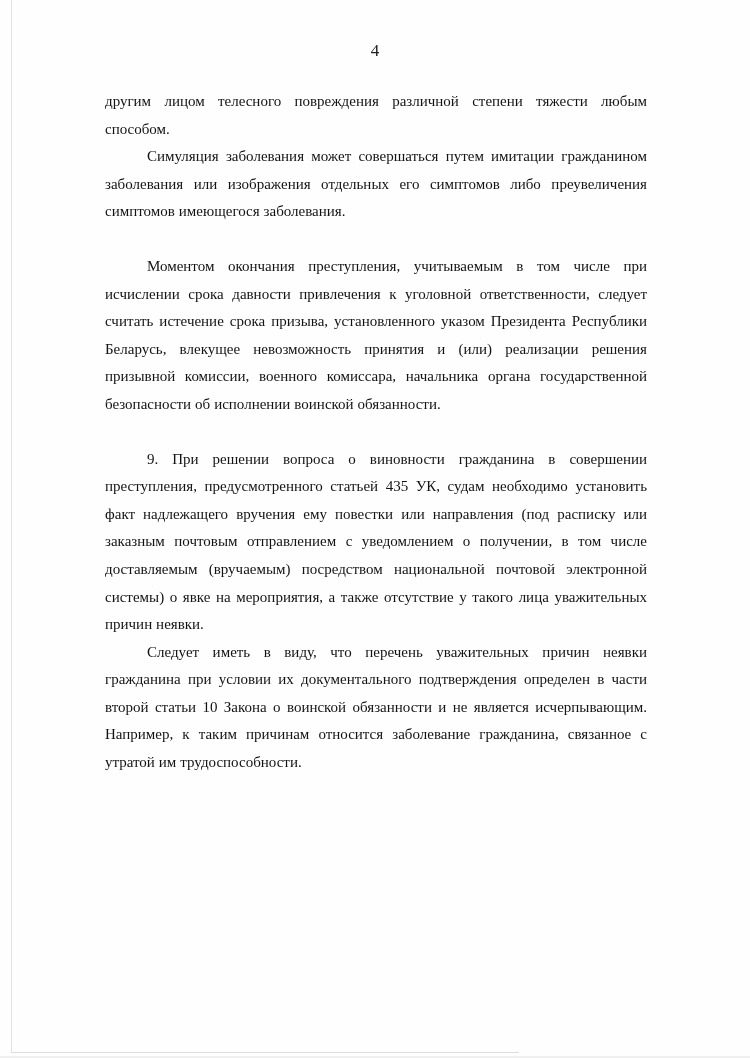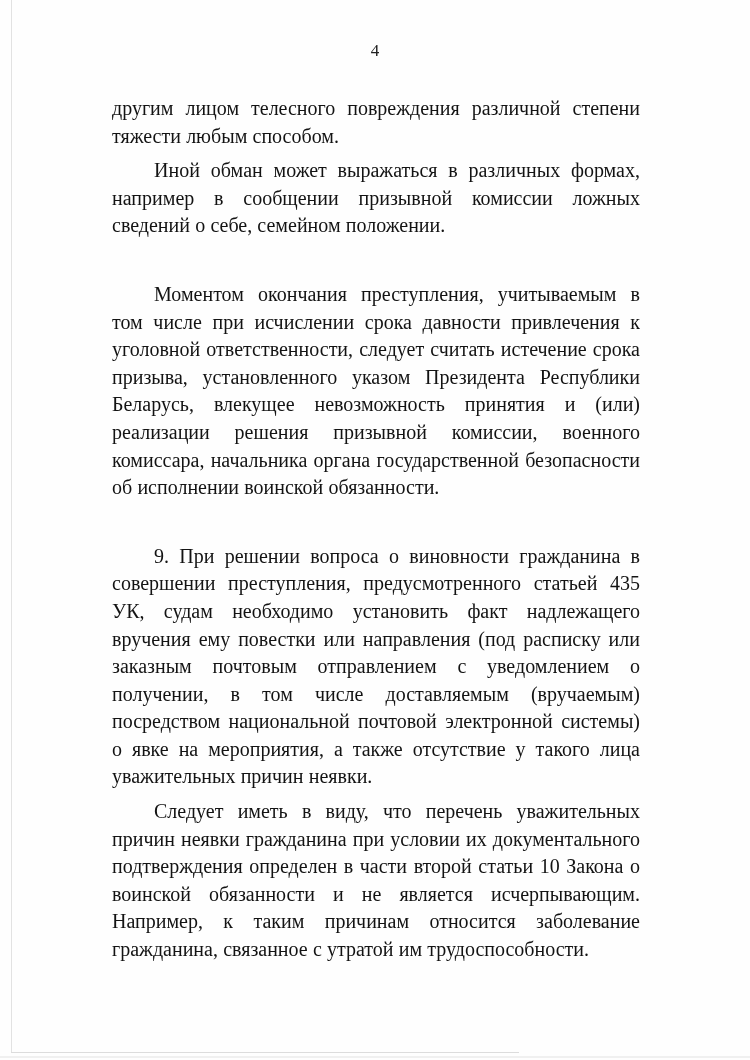--- a/index.html
+++ b/index.html
@@ -67,22 +67,22 @@
   }
 
   .content {
     position: absolute;
     left: 105px;
     top: 88px;
     width: 542px;
   }
 
   p.para {
-    margin: 7px;
-    font-size: 20px;
+    margin: 0;
+    font-size: 15px;
     line-height: 27.6px;
     text-align: justify;
     text-indent: 42px;
     color: #131313;
     text-justify: inter-word;
     word-spacing: 0.2px;
     hyphens: none;
   }
   p.para.no-indent {
     text-indent: 0;
@@ -100,23 +100,23 @@
   <div class="scan-edge-left"></div>
   <div class="scan-edge-bottom"></div>
   <div class="scan-edge-bottom2"></div>
 
   <div class="page-number">4</div>
 
   <div class="content">
 
     <p class="para no-indent last-line-left">другим лицом телесного повреждения различной степени тяжести любым способом.</p>
 
+    <p class="para last-line-left">Симуляция заболевания может совершаться путем имитации гражданином заболевания или изображения отдельных его симптомов либо преувеличения симптомов имеющегося заболевания.</p>
 
 
-    <p class="para last-line-left">Иной обман может выражаться в различных формах, например в сообщении призывной комиссии ложных сведений о себе, семейном положении.</p>
 
     <div class="block-gap-md"></div>
 
 
     <p class="para last-line-left">Моментом окончания преступления, учитываемым в том числе при исчислении срока давности привлечения к уголовной ответственности, следует считать истечение срока призыва, установленного указом Президента Республики Беларусь, влекущее невозможность принятия и (или) реализации решения призывной комиссии, военного комиссара, начальника органа государственной безопасности об исполнении воинской обязанности.</p>
 
     <div class="block-gap-md"></div>
 
     <p class="para last-line-left">9. При решении вопроса о виновности гражданина в совершении преступления, предусмотренного статьей 435 УК, судам необходимо установить факт надлежащего вручения ему повестки или направления (под расписку или заказным почтовым отправлением с уведомлением о получении, в том числе доставляемым (вручаемым) посредством национальной почтовой электронной системы) о  явке на мероприятия, а также отсутствие у такого лица уважительных причин неявки.</p>
 

